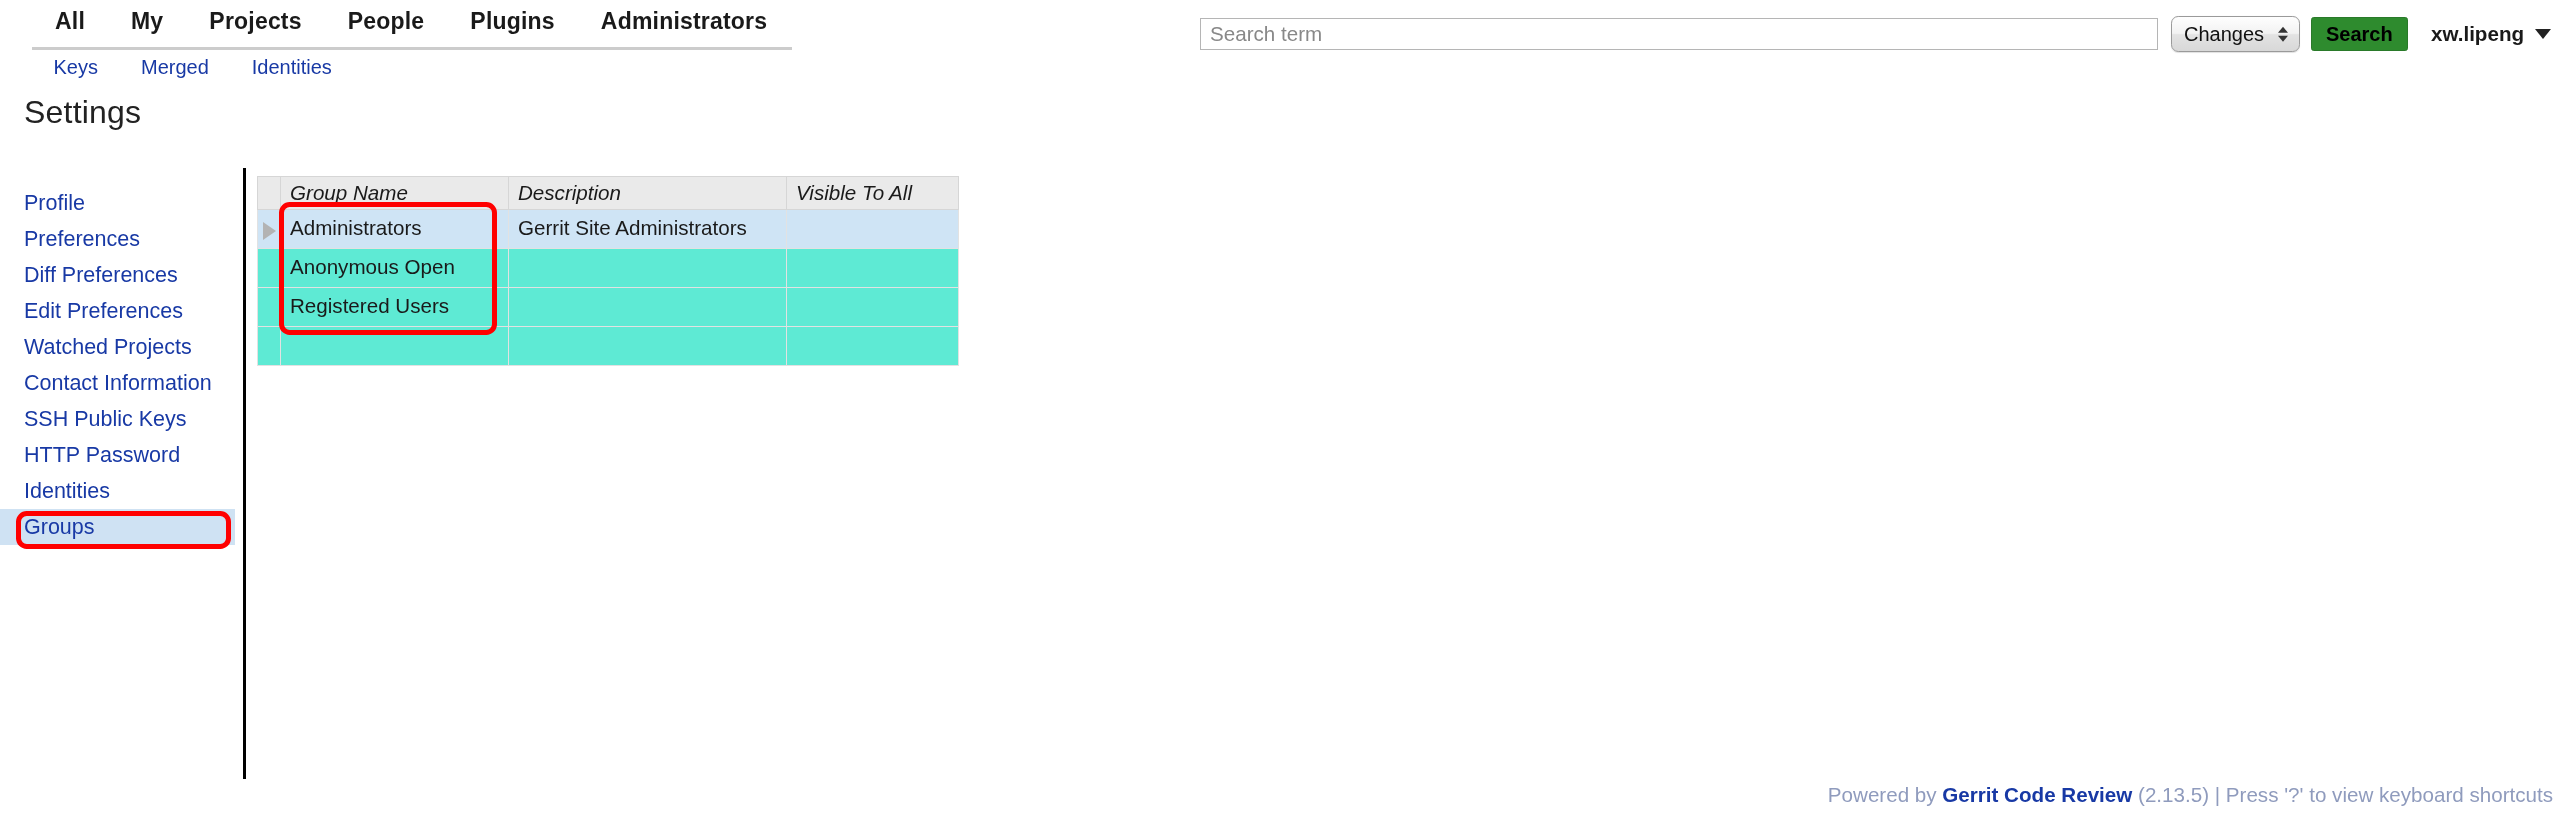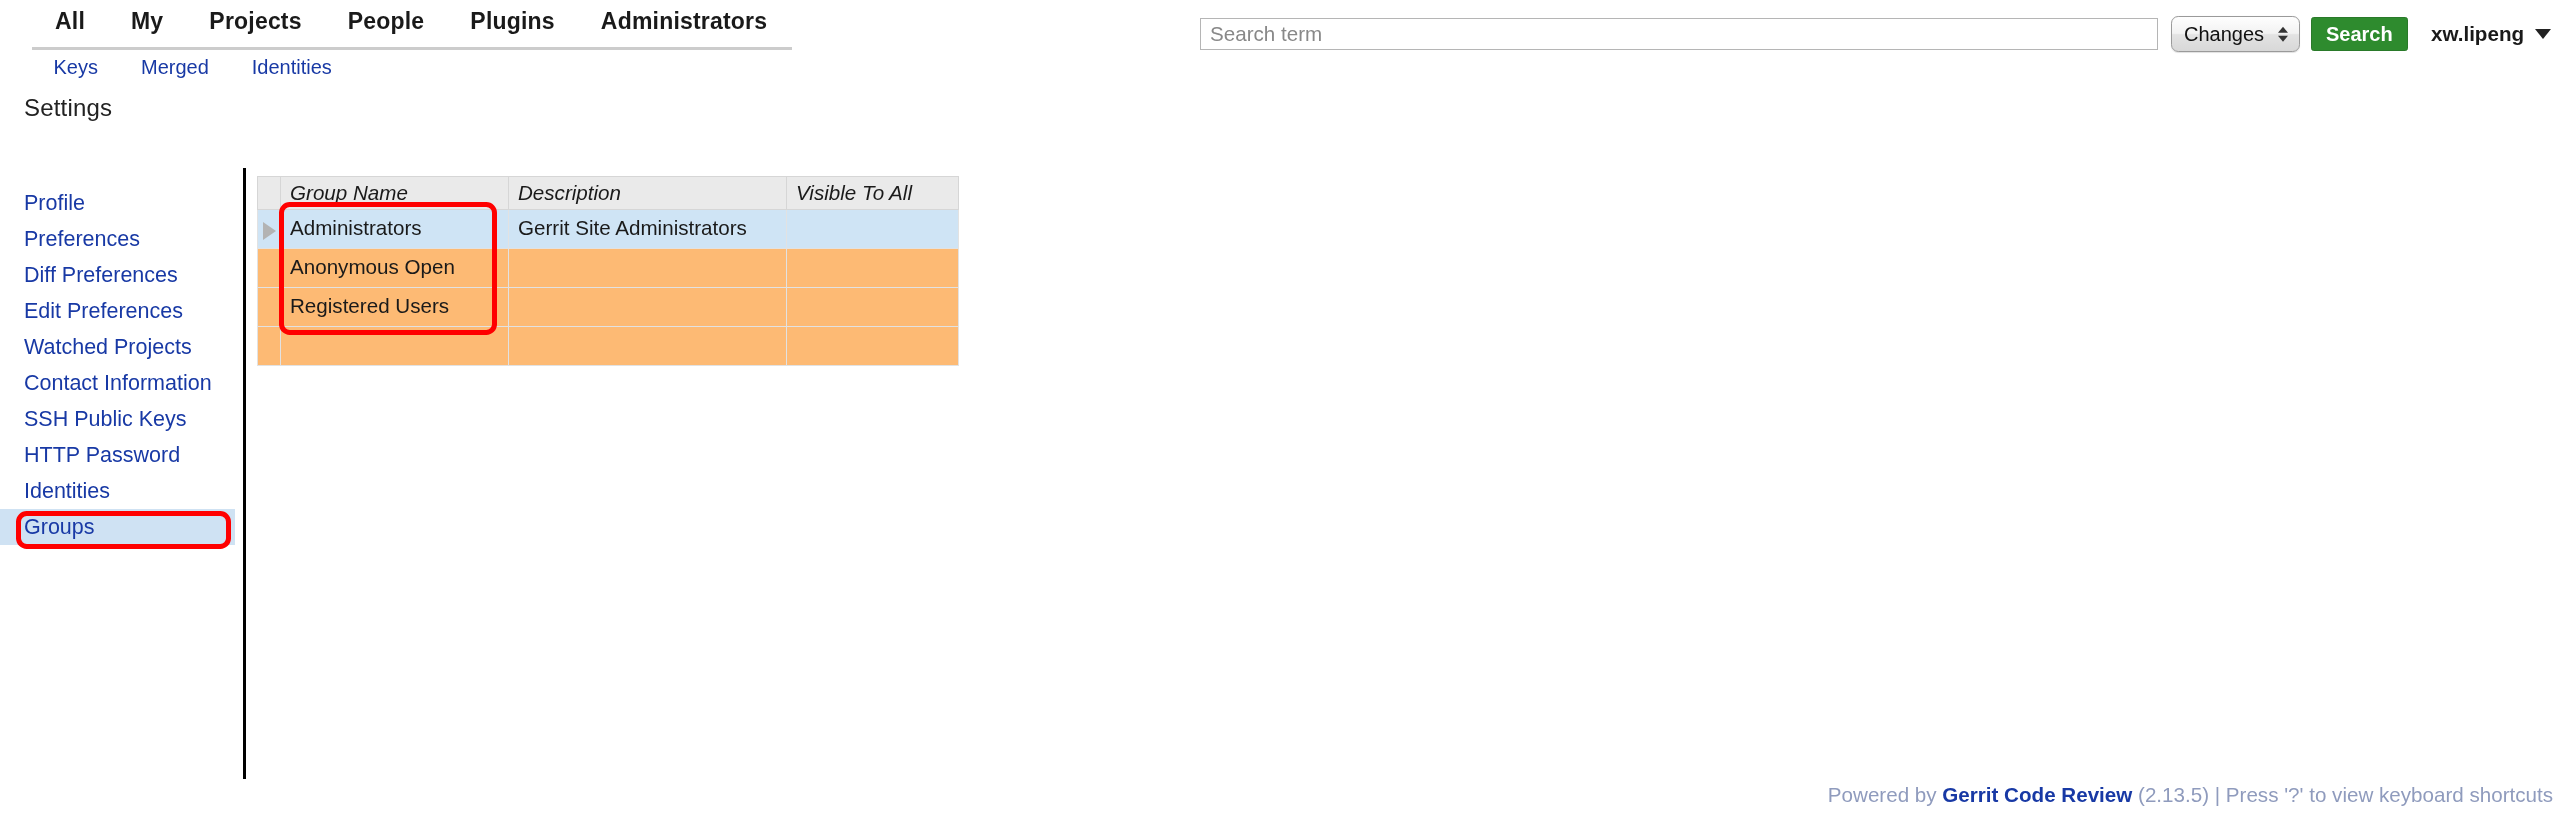--- a/index.html
+++ b/index.html
@@ -133,21 +133,21 @@
     border-right: 5.4px solid transparent;
     border-top: 6.3px solid #333;
   }
   #search-button {
     margin-left: 10.7px;
     height: 34px;
     padding: 0 14.3px;
     font-size: 20px;
     font-weight: bold;
     font-family: "Liberation Sans", sans-serif;
-    color: #ffffff;
+    color: #000000;
     background: #2e8b2e;
     border: 0.9px solid #2a7a2a;
     border-radius: 2.7px;
     cursor: pointer;
     line-height: 32px;
   }
   #user-menu {
     margin-left: 23px;
     display: flex;
     align-items: center;
@@ -165,21 +165,21 @@
     border-left: 8px solid transparent;
     border-right: 8px solid transparent;
     border-top: 10px solid #222;
   }
 
   
   #page-title {
     position: absolute;
     left: 24px;
     top: 94px;
-    font-size: 24px;
+    font-size: 32px;
     color: #222222;
     font-weight: normal;
     margin: 0;
     letter-spacing: 0.2px;
   }
 
   
   #divider {
     position: absolute;
     left: 243px;
@@ -210,21 +210,21 @@
     color: #1839a5;
   }
 
   
   #groups-table {
     position: absolute;
     left: 257px;
     top: 176px;
     border-collapse: collapse;
     font-size: 20.6px;
-    background: #fdba74;
+    background: #5eead4;
     padding-left: 17px;
   }
   #groups-table th {
     background: #eaeaea;
     border: 0.9px solid #d6d6d6;
     border-top: 0.9px solid #d6d6d6;
     font-style: italic;
     font-weight: normal;
     color: #1a1a1a;
     text-align: left;

